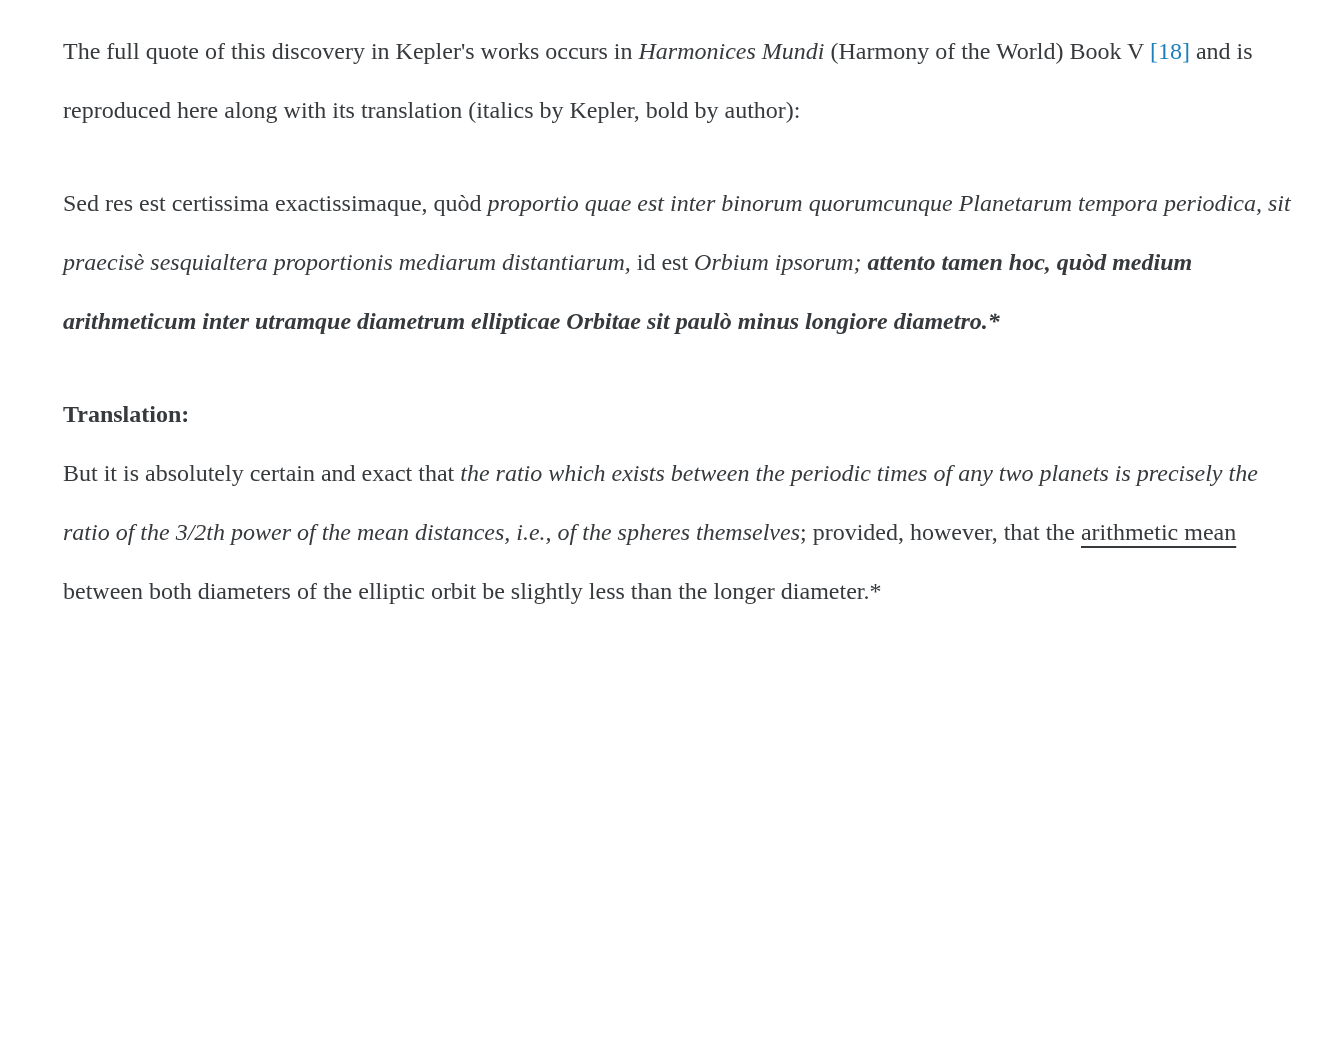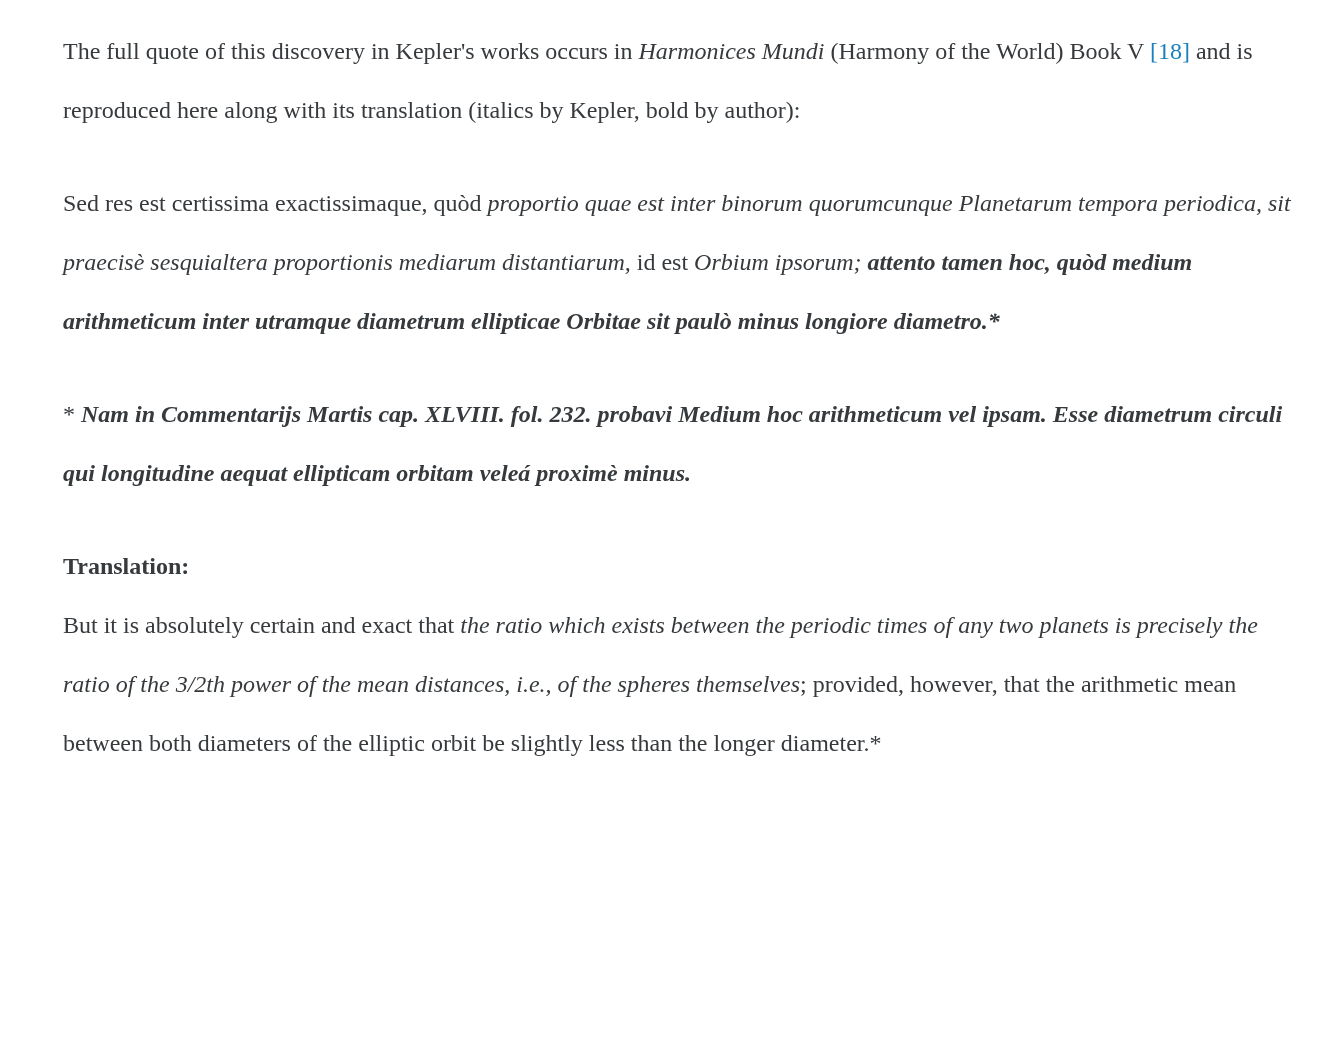--- a/index.html
+++ b/index.html
@@ -31,33 +31,33 @@
   .it { font-style: italic; }
   .b  { font-weight: 700; font-style: italic; }
   .bi { font-weight: 700; font-style: italic; }
   a.cite {
     color: #1d7fba;
     text-decoration: none;
     cursor: pointer;
   }
   a.ul-link {
     color: inherit;
+    text-decoration: underline;
     text-underline-offset: 6px;
     cursor: pointer;
     text-align: center;
   }
   .line-block { display: block; font-weight: bold; }
 </style>
 </head>
 <body>
 
 <div class="article">
 
 
   <p class="para"><span>The full quote of this discovery in Kepler's works occurs in </span><span class="it">Harmonices Mundi</span><span> (Harmony of the World) Book V </span><a class="cite">[18]</a><span> and is reproduced here along with its translation (italics by Kepler, bold by author):</span></p>
 
   <p class="para"><span>Sed res est certissima exactissimaque, quòd </span><span class="it">proportio quae est inter binorum quorumcunque Planetarum tempora periodica, sit praecisè sesquialtera proportionis mediarum distantiarum,</span><span> id est </span><span class="it">Orbium ipsorum; </span><span class="b">attento tamen hoc, quòd </span><span class="bi">medium arithmeticum inter utramque diametrum ellipticae Orbitae sit paulò minus longiore diametro.*</span></p>
 
-  <p class="para"><span>* </span><span class="b">Nam in Commentarijs Martis cap. XLVIII. fol. 232. probavi </span><span class="bi">Medium hoc arithmeticum vel ipsam. Esse diametrum circuli qui longitudine aequat ellipticam orbitam veleá proximè minus.</span></p>
 
   <p class="para"><span class="line-block">Translation:</span><span>But it is absolutely certain and exact that </span><span class="it">the ratio which exists between the periodic times of any two planets is precisely the ratio of the 3/2th power of the mean distances, i.e., of the spheres themselves</span><span>; provided, however, that the </span><a class="ul-link">arithmetic mean</a><span> between both diameters of the elliptic orbit be slightly less than the longer diameter.*</span></p>
 
 </div>
 
 </body></html>

